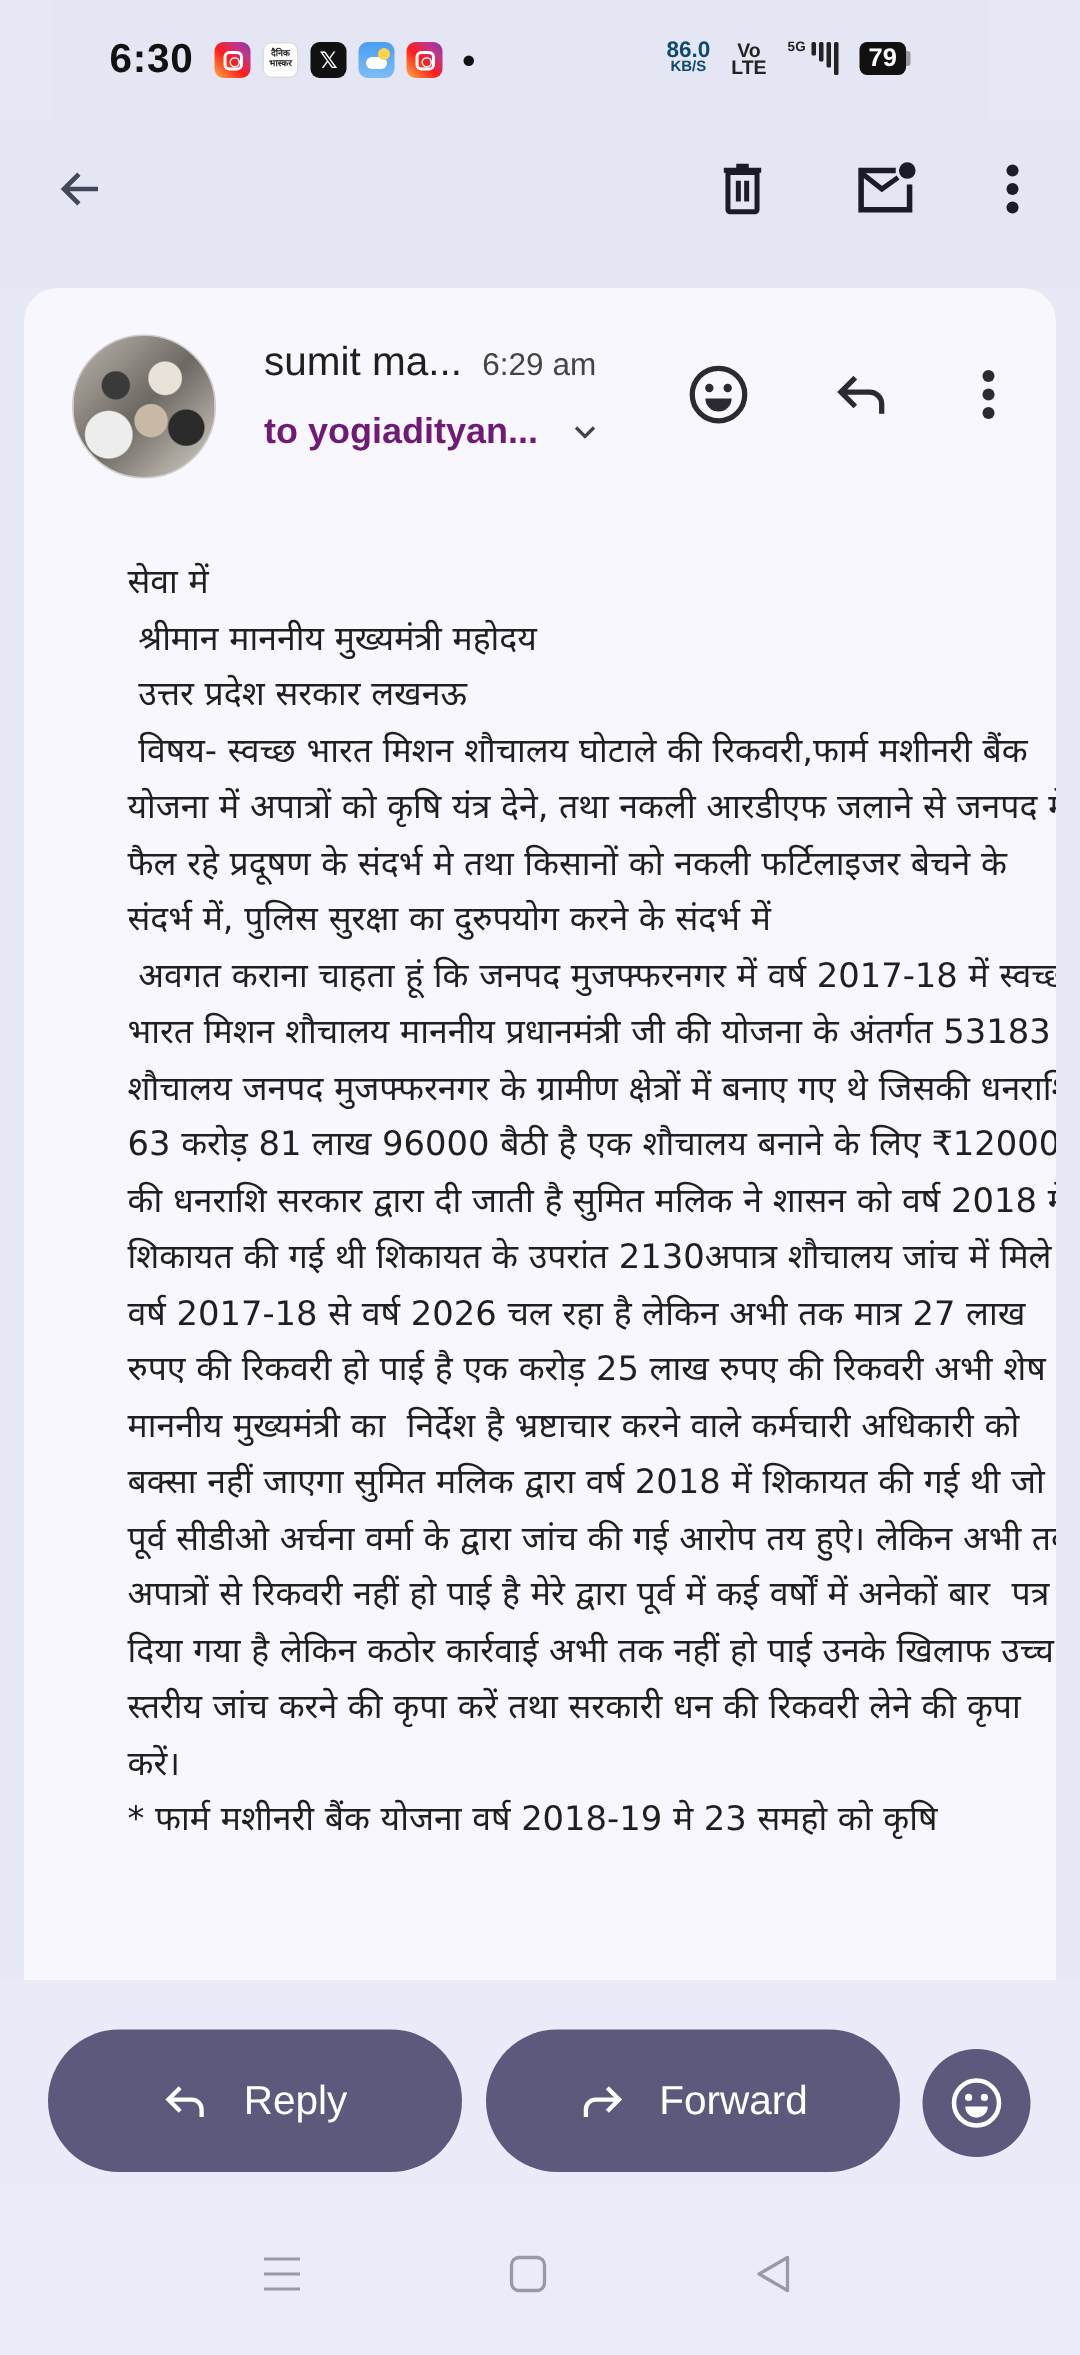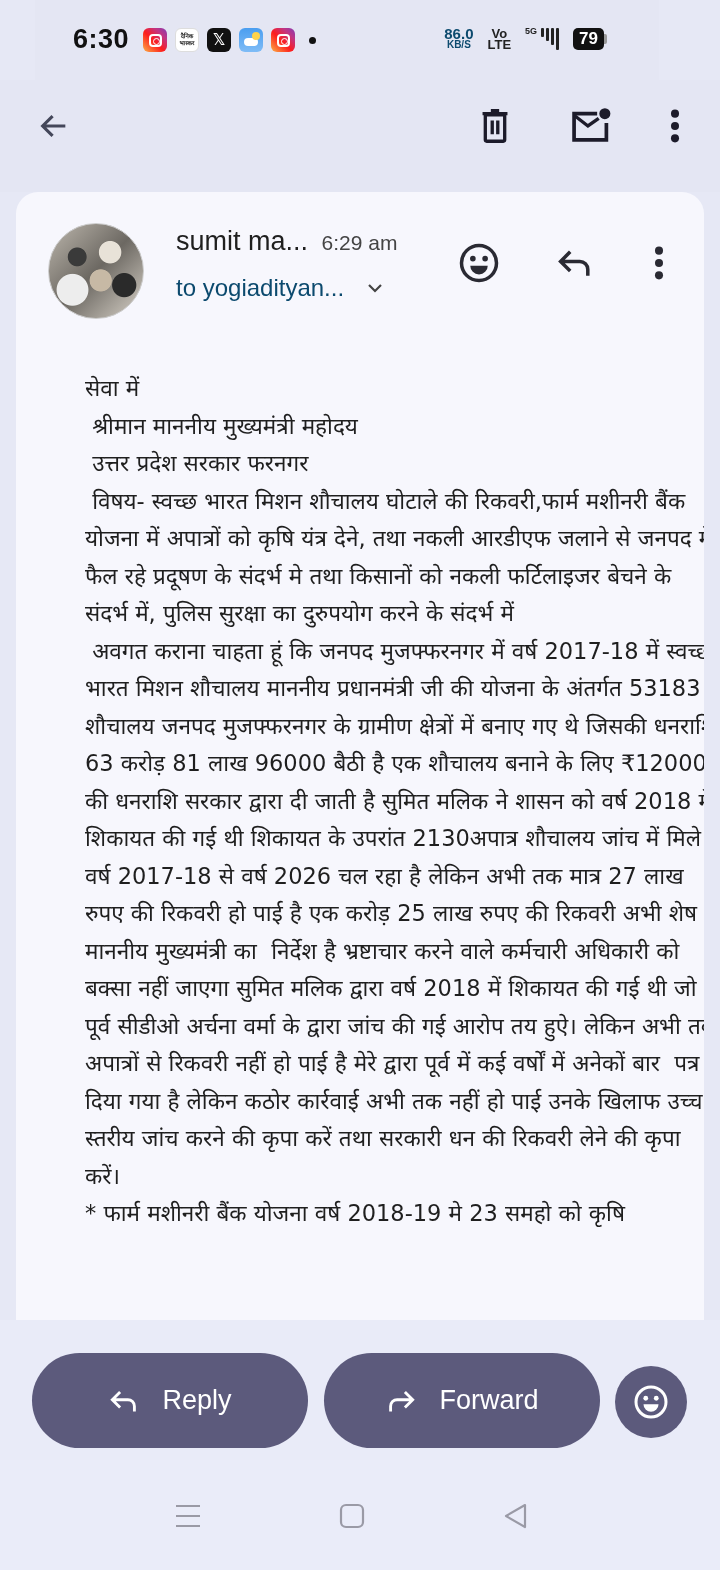--- a/index.html
+++ b/index.html
@@ -65,21 +65,21 @@
       radial-gradient(circle at 30% 35%, #3a3a3a 0 10%, transparent 11%),
       radial-gradient(circle at 65% 30%, #e8e2d8 0 12%, transparent 13%),
       radial-gradient(circle at 55% 60%, #c7b9a5 0 14%, transparent 15%),
       radial-gradient(circle at 25% 70%, #ededed 0 16%, transparent 17%),
       radial-gradient(circle at 80% 65%, #2a2a2a 0 12%, transparent 13%),
       linear-gradient(135deg, #bdb7ad, #6c6862 50%, #d9d3c9);
     border: 1px solid #ccc;
   }
   .sender { position: absolute; left: 160px; top: 34px; font-size: 27px; color: #1f1f1f; }
   .sender .time { font-size: 21px; color: #444; margin-left: 6px; }
-  .recipient { position: absolute; left: 160px; top: 82px; font-size: 24px; color: #0c4a6e; display: flex; align-items: center; gap: 22px; }
+  .recipient { position: absolute; left: 160px; top: 82px; font-size: 24px; color: #701a75; display: flex; align-items: center; gap: 22px; font-weight: bold; }
   .chev { cursor: pointer; display: flex; }
   .hdr-icon { position: absolute; display: flex; align-items: center; justify-content: center; width: 48px; height: 48px; cursor: pointer; }
   .emoji-hdr { left: 439px; top: 47px; }
   .reply-hdr { left: 535px; top: 47px; }
   .more-hdr { left: 619px; top: 47px; }
 
   .body-text {
     position: absolute; left: 32px; top: 178px; width: 636px;
     font-family: "DejaVu Sans", sans-serif; font-size: 22.5px; line-height: 37.5px; color: #1f1f1f; margin-left: 37px;
   }
@@ -203,21 +203,21 @@
     <svg width="10" height="34" viewBox="0 0 6 22">
         <circle cx="3" cy="3" r="2.6" fill="#2a2a33"></circle>
         <circle cx="3" cy="11" r="2.6" fill="#2a2a33"></circle>
         <circle cx="3" cy="19" r="2.6" fill="#2a2a33"></circle>
       </svg>
   </div>
 
   <div class="body-text">
     <p>सेवा में</p>
     <p> श्रीमान माननीय मुख्यमंत्री महोदय</p>
-    <p> उत्तर प्रदेश सरकार फरनगर</p>
+    <p> उत्तर प्रदेश सरकार लखनऊ</p>
     <p> विषय- स्वच्छ भारत मिशन शौचालय घोटाले की रिकवरी,फार्म मशीनरी बैंक योजना में अपात्रों को कृषि यंत्र देने, तथा नकली आरडीएफ जलाने से जनपद में फैल रहे प्रदूषण के संदर्भ मे तथा किसानों को नकली फर्टिलाइजर बेचने के संदर्भ में, पुलिस सुरक्षा का दुरुपयोग करने के संदर्भ में</p>
     <p> अवगत कराना चाहता हूं कि जनपद मुजफ्फरनगर में वर्ष 2017-18 में स्वच्छ भारत मिशन शौचालय माननीय प्रधानमंत्री जी की योजना के अंतर्गत 53183 शौचालय जनपद मुजफ्फरनगर के ग्रामीण क्षेत्रों में बनाए गए थे जिसकी धनराशि 63 करोड़ 81 लाख 96000 बैठी है एक शौचालय बनाने के लिए ₹12000 की धनराशि सरकार द्वारा दी जाती है सुमित मलिक ने शासन को वर्ष 2018 में शिकायत की गई थी शिकायत के उपरांत 2130अपात्र शौचालय जांच में मिले ।वर्ष 2017-18 से वर्ष 2026 चल रहा है लेकिन अभी तक मात्र 27 लाख रुपए की रिकवरी हो पाई है एक करोड़ 25 लाख रुपए की रिकवरी अभी शेष है  माननीय मुख्यमंत्री का  निर्देश है भ्रष्टाचार करने वाले कर्मचारी अधिकारी को बक्सा नहीं जाएगा सुमित मलिक द्वारा वर्ष 2018 में शिकायत की गई थी जो पूर्व सीडीओ अर्चना वर्मा के द्वारा जांच की गई आरोप तय हुऐ। लेकिन अभी तक  अपात्रों से रिकवरी नहीं हो पाई है मेरे द्वारा पूर्व में कई वर्षों में अनेकों बार  पत्र दिया गया है लेकिन कठोर कार्रवाई अभी तक नहीं हो पाई उनके खिलाफ उच्च स्तरीय जांच करने की कृपा करें तथा सरकारी धन की रिकवरी लेने की कृपा करें।</p>
     <p>* फार्म मशीनरी बैंक योजना वर्ष 2018-19 मे 23 समहो को कृषि</p>
   </div>
 </div>
 
 <div class="action-bar">
   <div class="pill reply-pill">
     <svg width="32" height="26" viewBox="0 0 24 20">
         <path d="M9 3L3 9l6 6M3 9h12a5 5 0 0 1 5 5v4" fill="none" stroke="#fff" stroke-width="2.2"></path>

